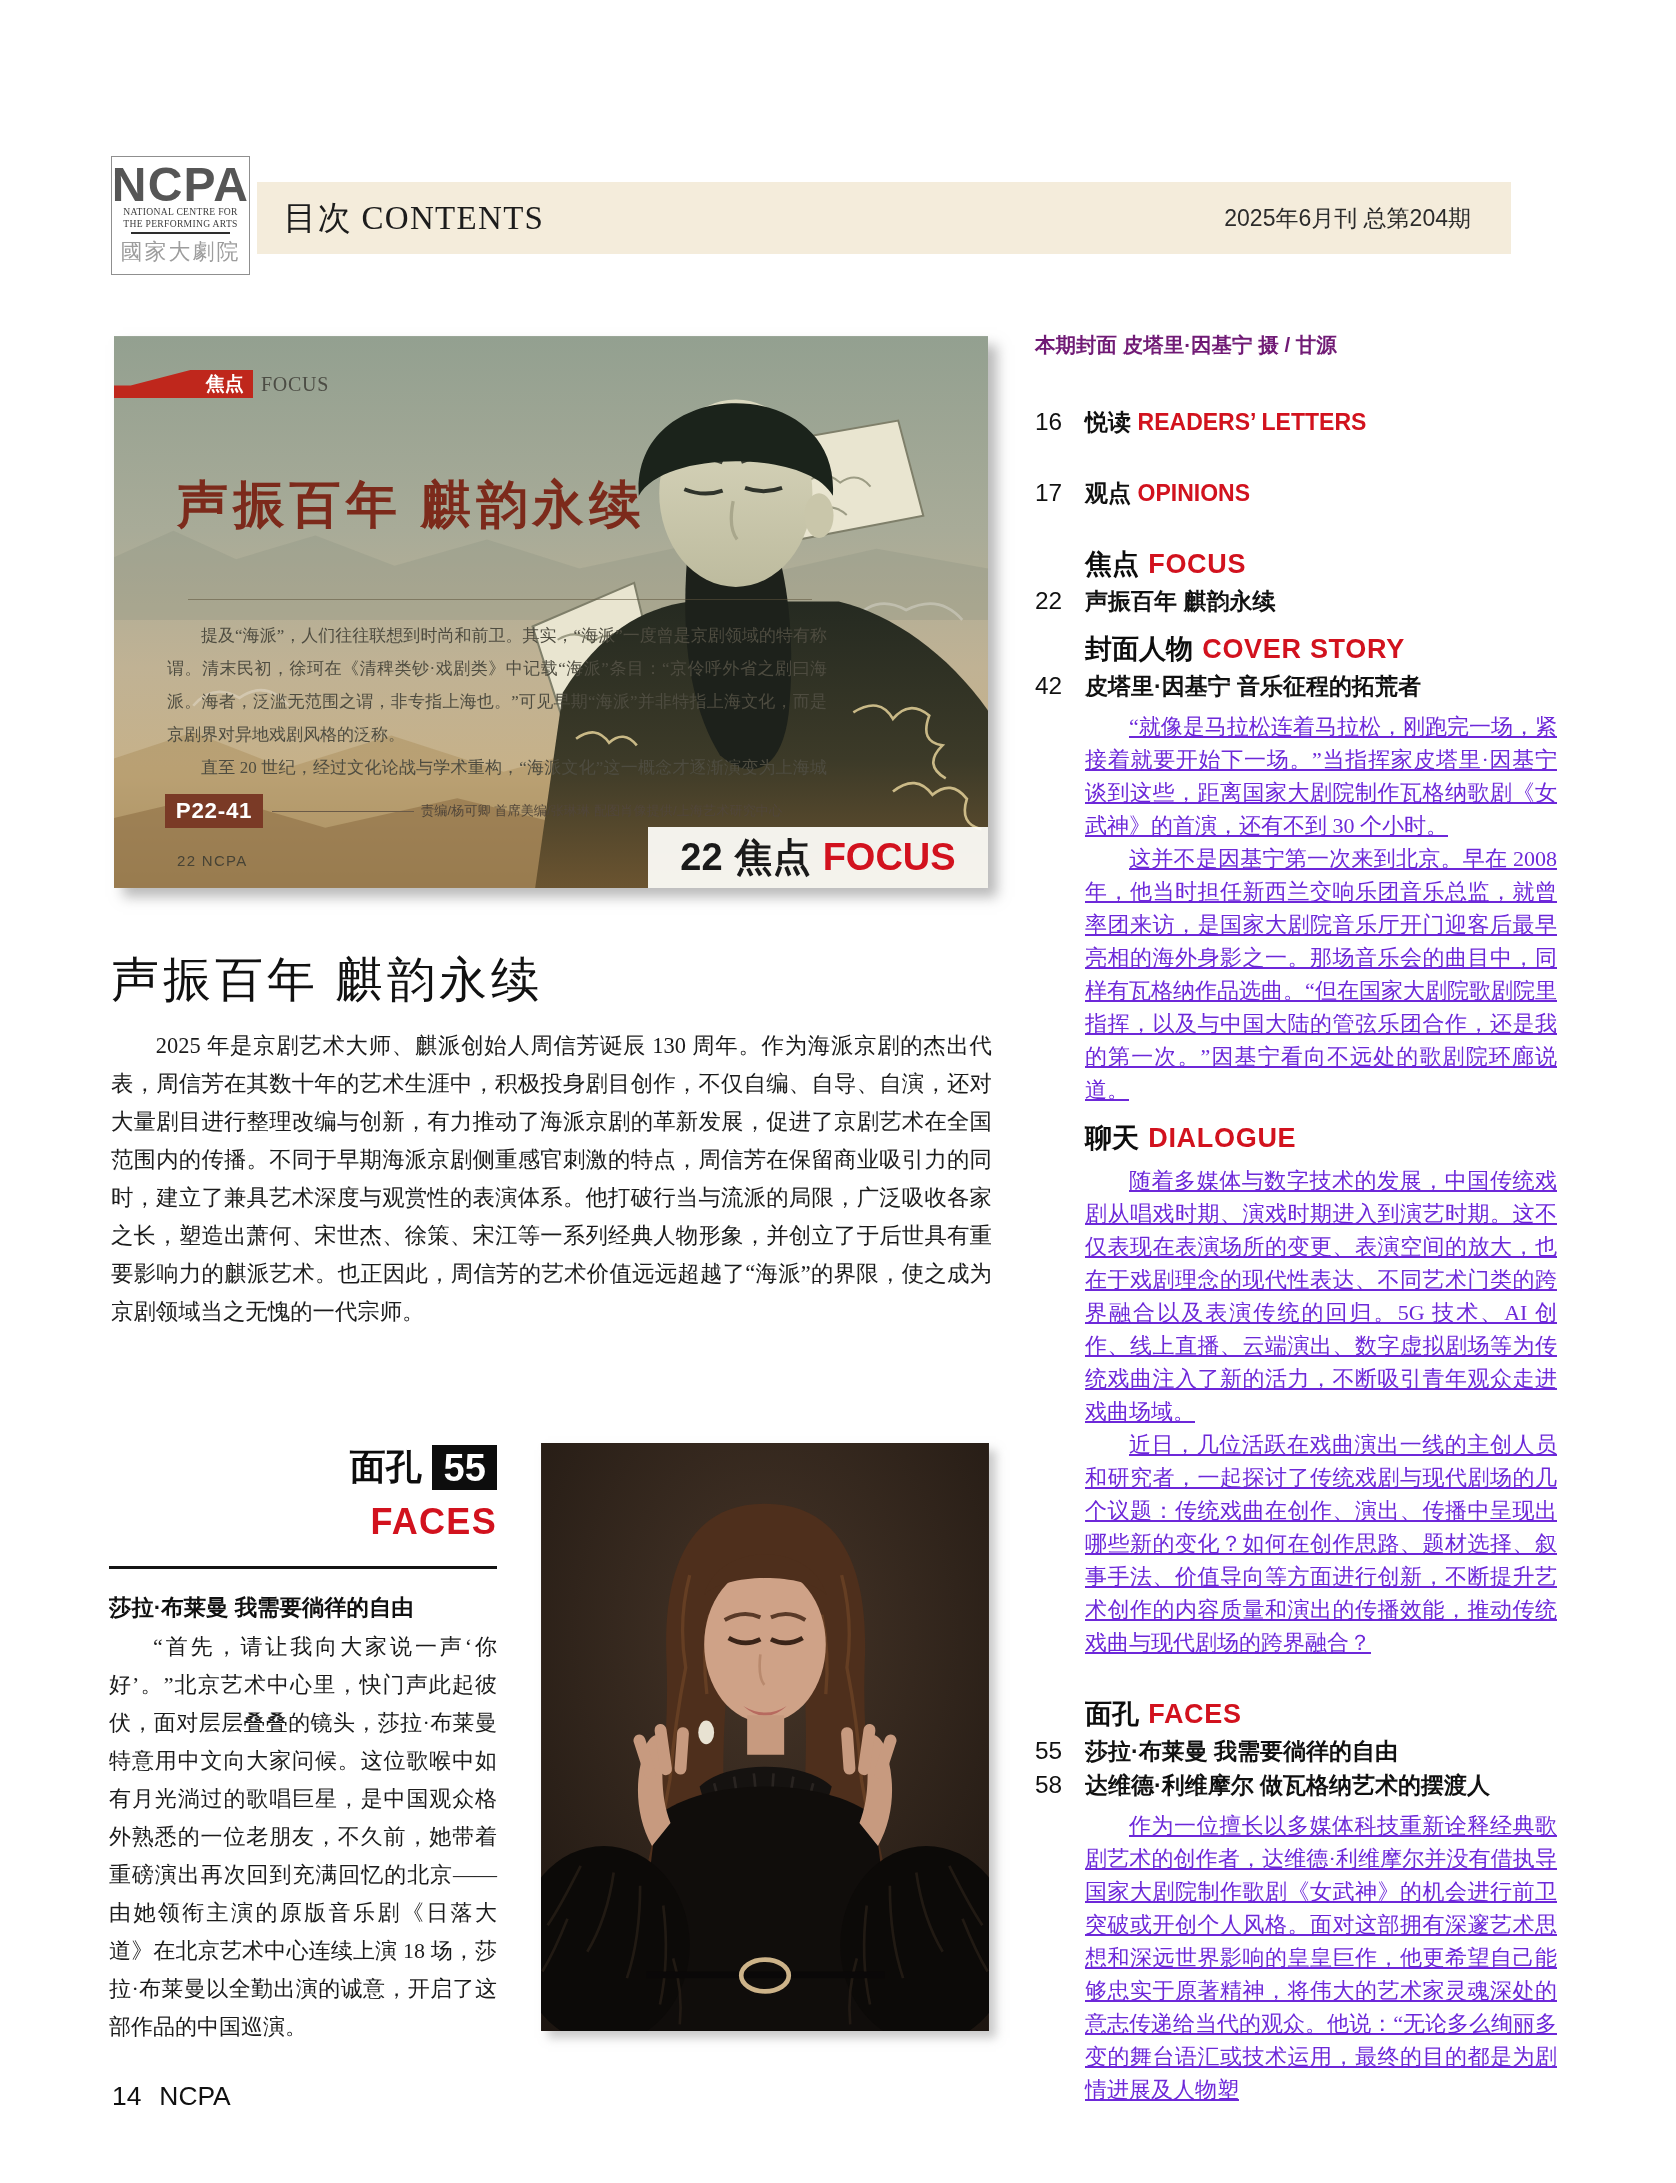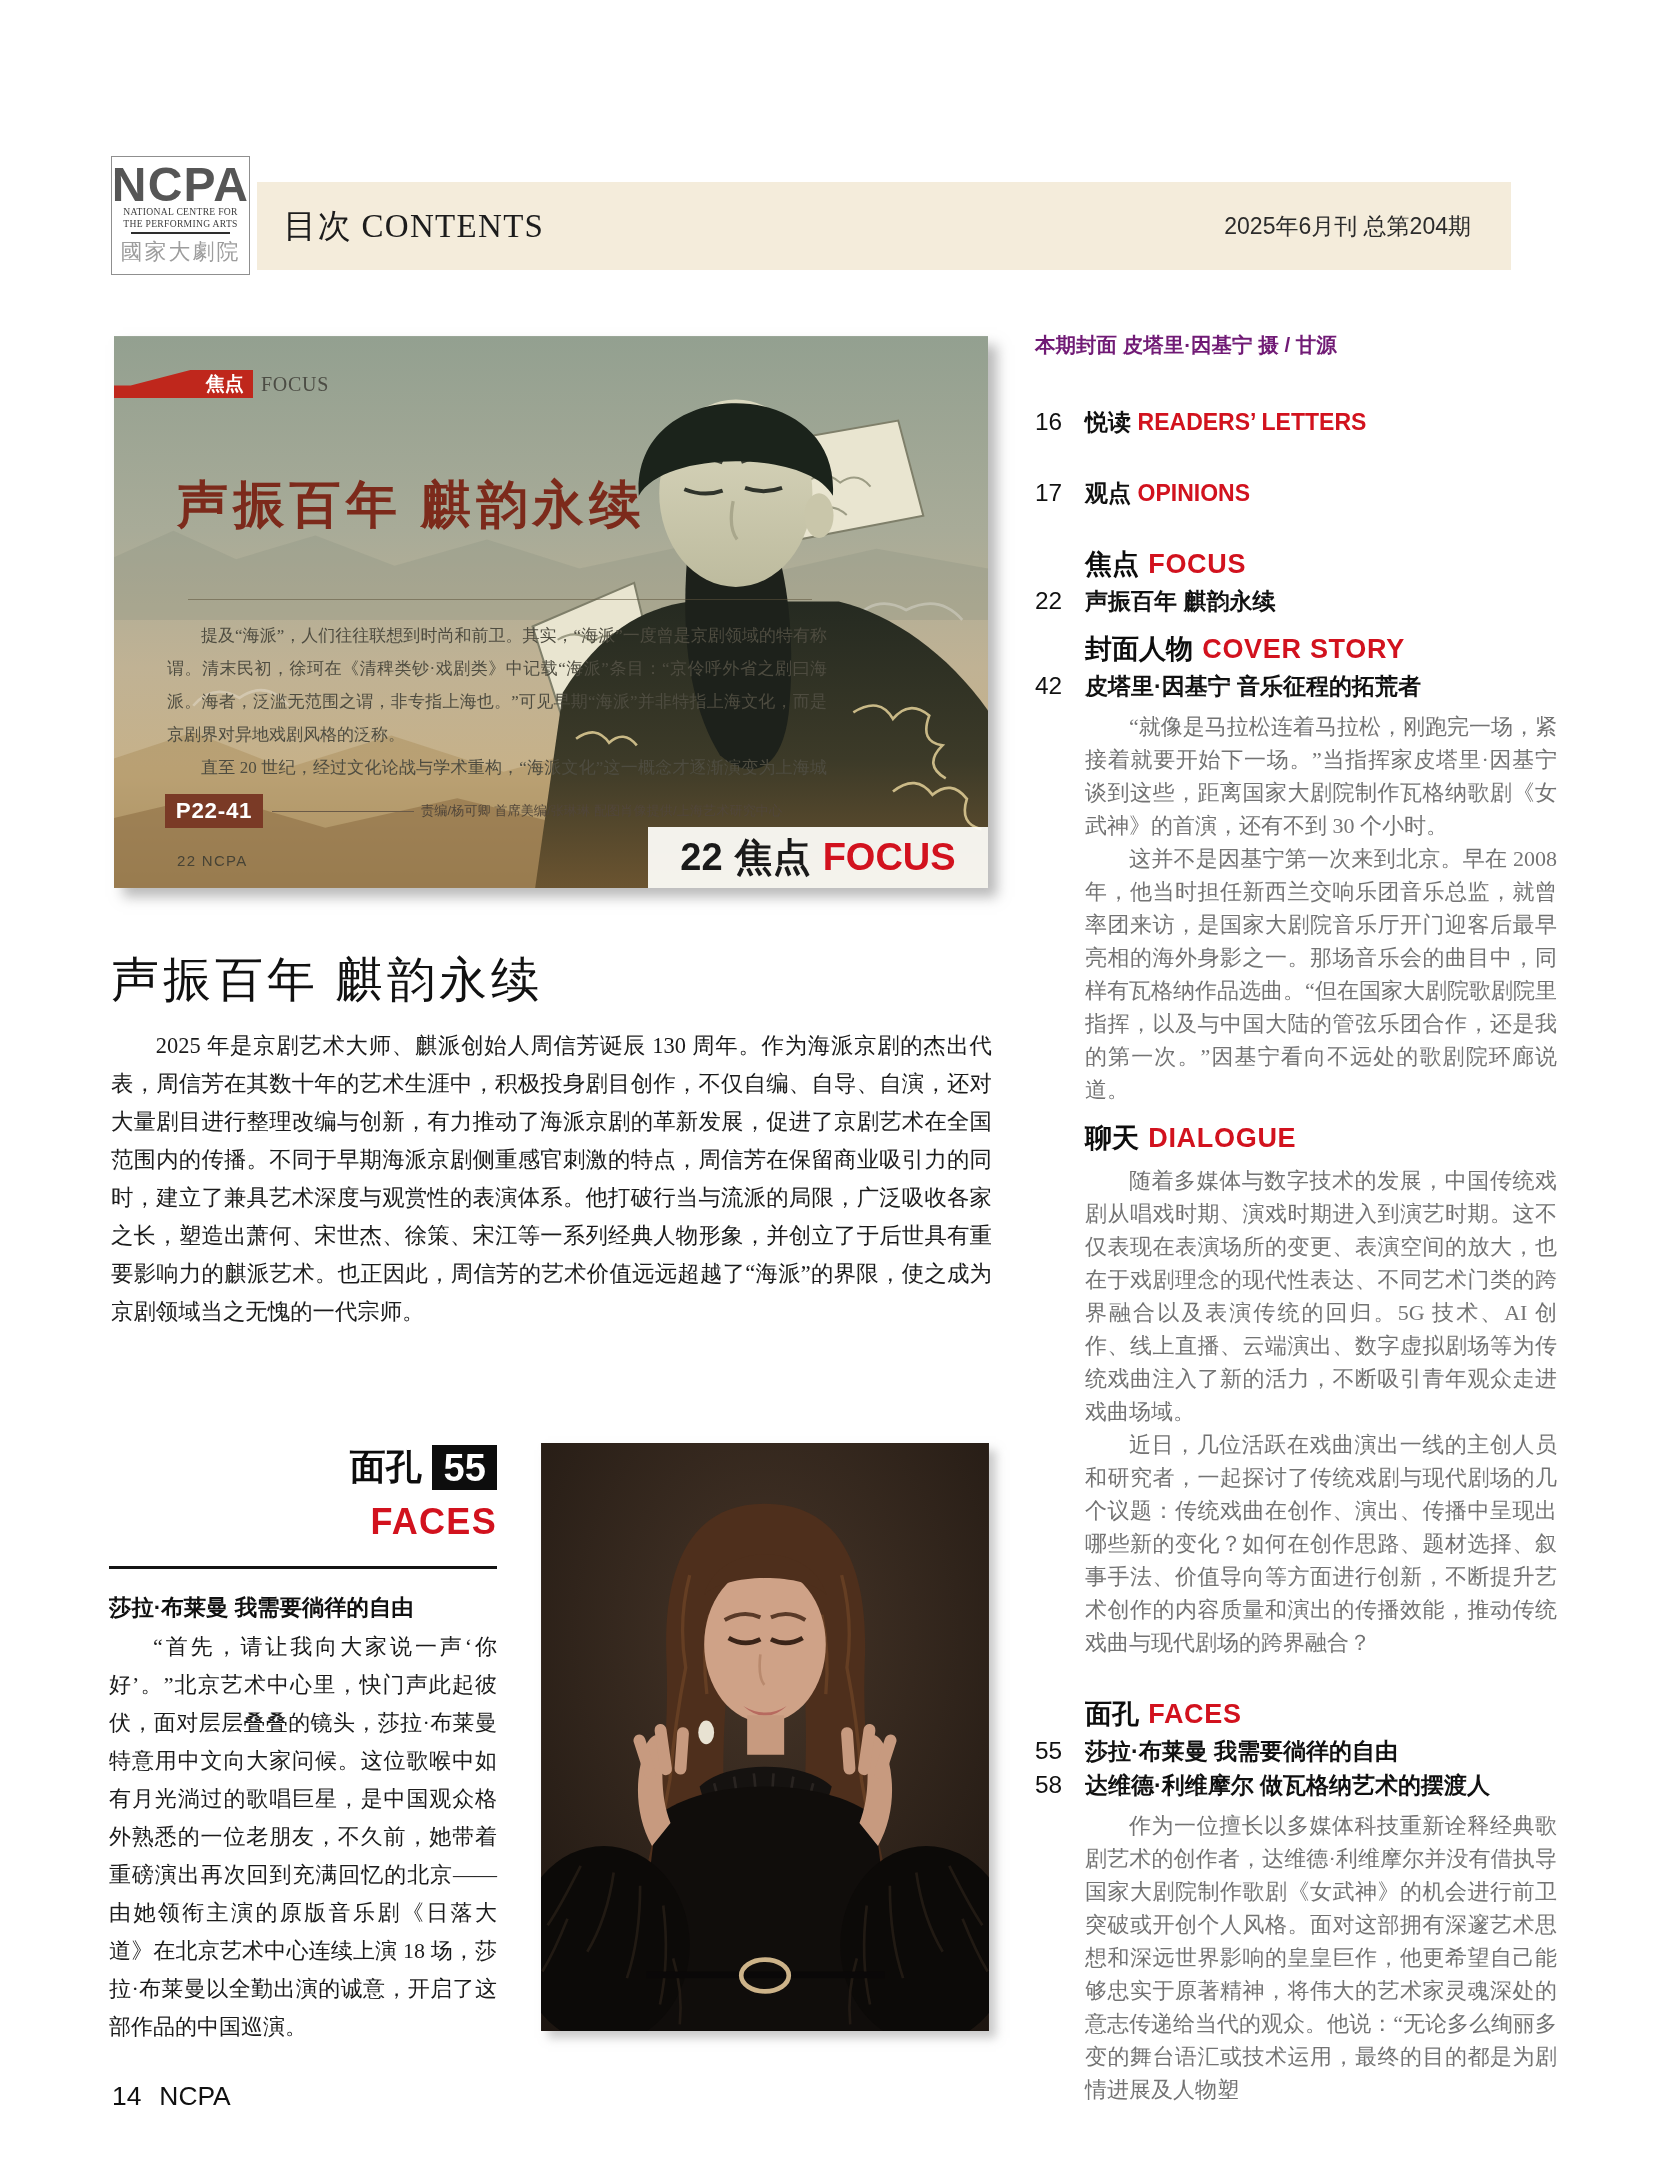--- a/index.html
+++ b/index.html
@@ -1,20 +1,20 @@
 <!DOCTYPE html>
 <html style="font-size:10.6px"><head>
 <meta charset="utf-8">
 <style>
   html,body{margin:0;padding:0;background:#e9e9e9;}
   .page{position:relative;width:1676px;height:2183px;background:#ffffff;overflow:hidden;
         font-family:"Liberation Sans",sans-serif;color:#1a1a1a;}
 
   
-  .band{position:absolute;left:257px;top:182px;width:1254px;height:88px;background:#f4ecdb;
+  .band{position:absolute;left:257px;top:182px;width:1254px;height:72px;background:#f4ecdb;
         display:flex;align-items:center;justify-content:space-between;box-sizing:border-box;
         padding:0 40px 0 26.4px;}
   .band-title{font-family:"Liberation Serif",serif;font-size:33px;letter-spacing:1.3px;color:#1c1c1c;}
   .band-issue{font-size:23px;color:#2b2b2b;}
   .logo-box{position:absolute;left:111px;top:156px;width:139px;height:119px;background:#fff;
         border:1.3px solid #8f8f8f;box-sizing:border-box;display:flex;flex-direction:column;
         align-items:center;justify-content:center;z-index:3;}
   .logo-acronym{font-weight:bold;font-size:48px;line-height:42px;color:#565656;letter-spacing:1.3px;}
   .logo-org{font-family:"Liberation Serif",serif;font-size:9.6px;line-height:11.2px;color:#3d3d3d;
         text-align:center;letter-spacing:0.3px;}
@@ -74,21 +74,21 @@
   .toc{position:absolute;left:1035px;top:332px;width:522px;}
   .toc-credit{font-size:20.5px;font-weight:bold;line-height:26.4px;color:#701a75;}
   .toc-row{display:flex;align-items:baseline;}
   .toc-num{width:50px;font-size:24.4px;color:#111;flex:none;}
   .toc-title{font-size:23px;font-weight:bold;color:#111;}
   .toc-title .en{color:#d2121e;margin-left:6.6px;}
   .toc-sec{margin-left:50px;display:flex;align-items:baseline;gap:9.2px;}
   .toc-sec .zh{font-size:27px;font-weight:bold;color:#0d0d0d;}
   .toc-sec .en{font-size:27px;font-weight:bold;color:#d2121e;letter-spacing:0.7px;}
   .toc-para{margin-left:50px;font-family:"Liberation Serif",serif;font-size:22px;line-height:33px;
-        text-align:justify;color:#737373;}
+        text-align:justify;color:#6d28d9;text-decoration:underline;}
   .toc-para p{margin:0;text-indent:2em;}
   .mt74{margin-top:49px;}.mt60{margin-top:40px;}.mt56{margin-top:37px;}.mt46{margin-top:14px;}
   .mt12{margin-top:8px;}.mt6{margin-top:4px;}.mt4{margin-top:2.6px;}
 
   
   .page-num{position:absolute;left:112px;top:2081px;display:flex;gap:18px;font-size:26.4px;color:#101010;}
 </style>
 </head>
 <body>
 

